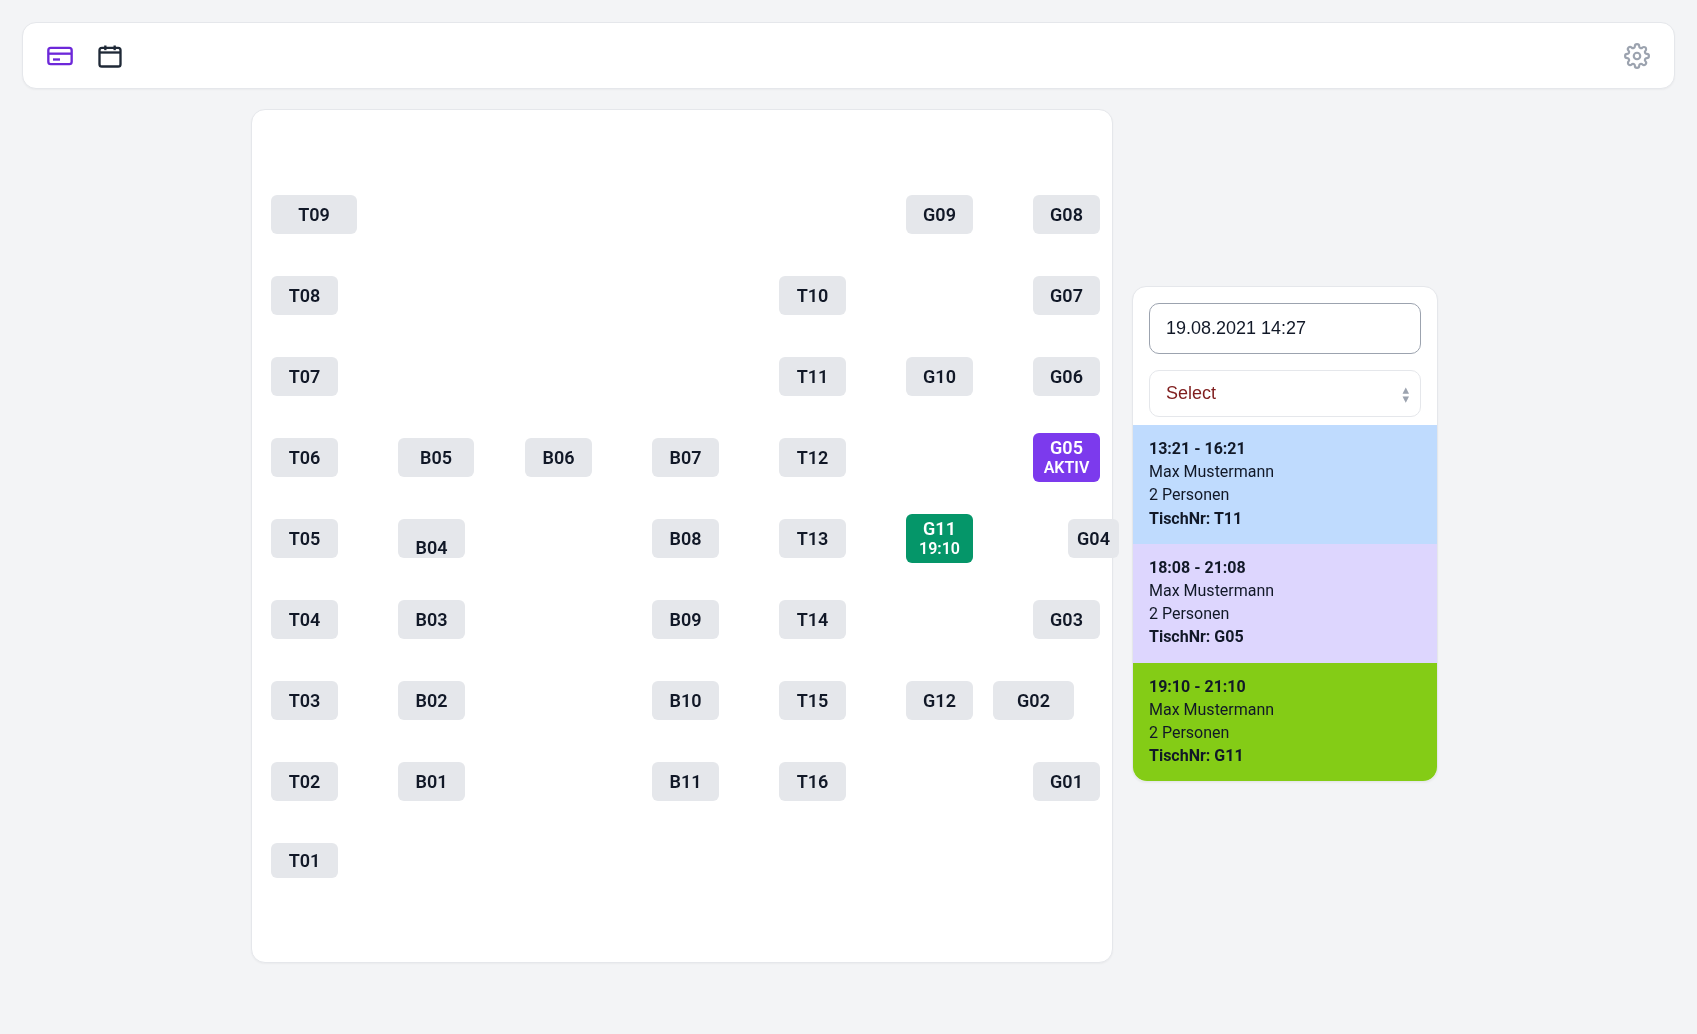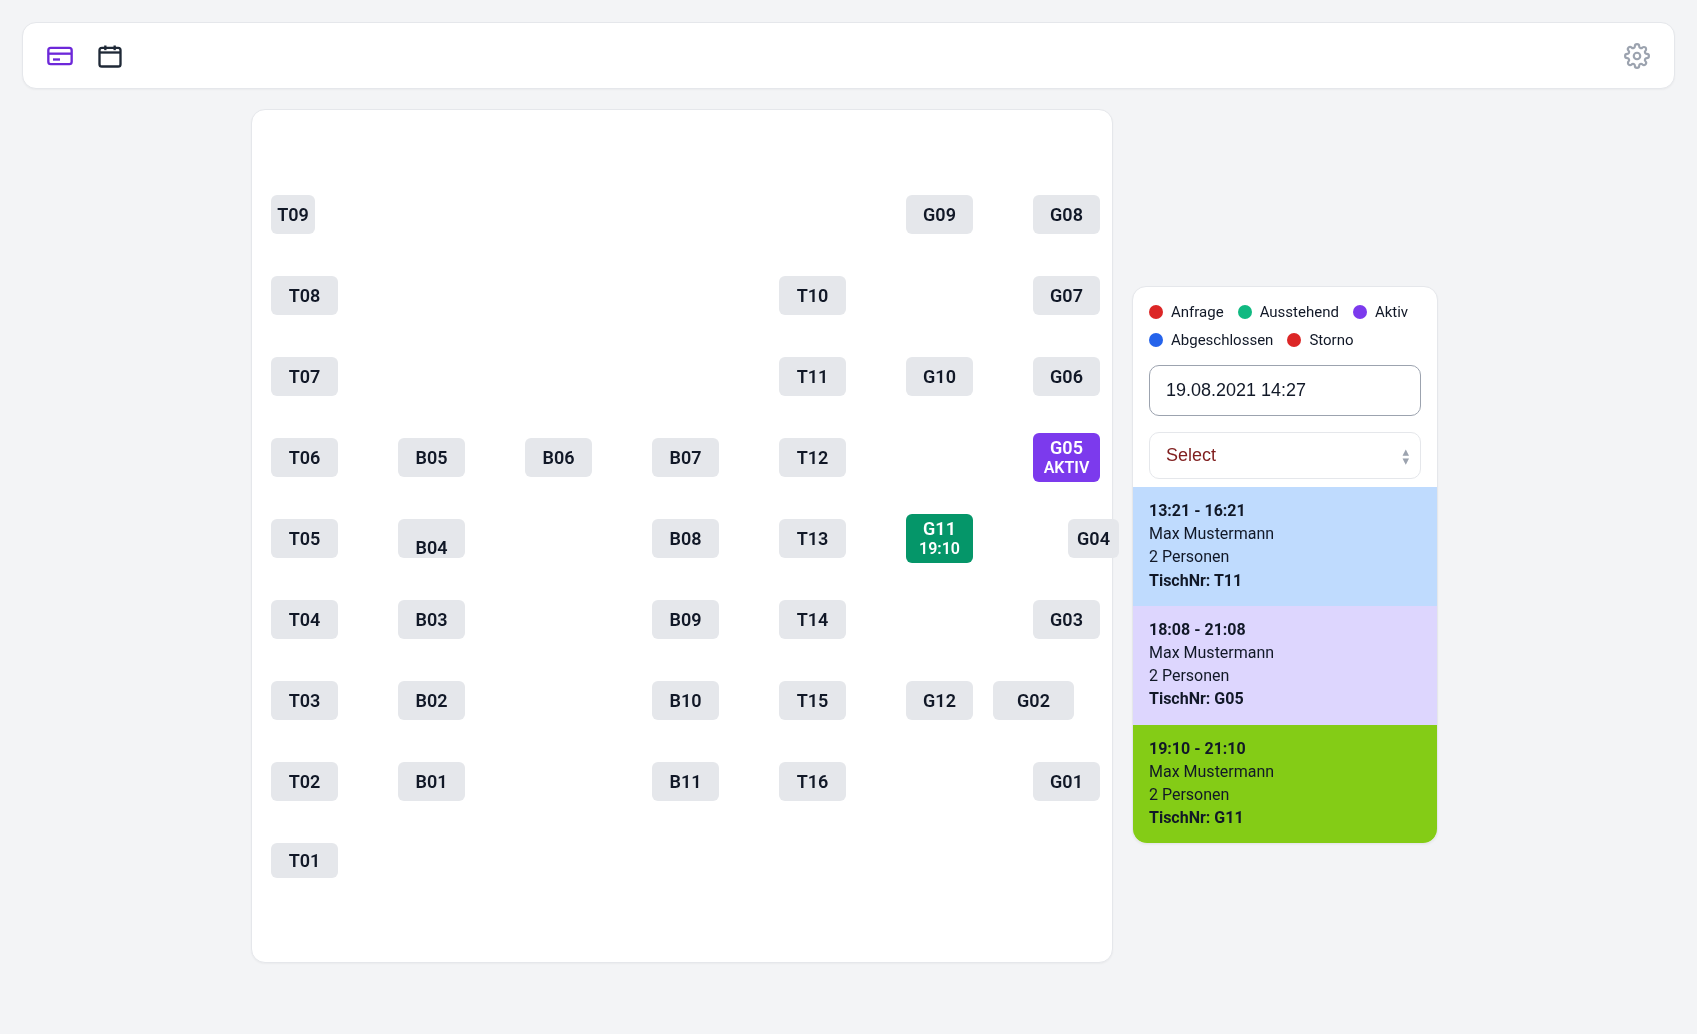--- a/index.html
+++ b/index.html
@@ -143,21 +143,21 @@
   <button class="icon-btn gear" title="settings">
     <svg viewBox="0 0 24 24" fill="none" stroke="currentColor" stroke-width="2">
       <circle cx="12" cy="12" r="3"></circle>
       <path d="M19.4 15a1.7 1.7 0 0 0 .34 1.87l.06.06a2 2 0 1 1-2.83 2.83l-.06-.06a1.7 1.7 0 0 0-1.87-.34 1.7 1.7 0 0 0-1.03 1.56V21a2 2 0 1 1-4 0v-.09A1.7 1.7 0 0 0 9 19.4a1.7 1.7 0 0 0-1.87.34l-.06.06a2 2 0 1 1-2.83-2.83l.06-.06A1.7 1.7 0 0 0 4.6 15a1.7 1.7 0 0 0-1.56-1.03H3a2 2 0 1 1 0-4h.09A1.7 1.7 0 0 0 4.6 9a1.7 1.7 0 0 0-.34-1.87l-.06-.06A2 2 0 1 1 7.03 4.24l.06.06A1.7 1.7 0 0 0 9 4.6a1.7 1.7 0 0 0 1.03-1.56V3a2 2 0 1 1 4 0v.09c0 .68.4 1.29 1.03 1.56.63.27 1.36.13 1.87-.34l.06-.06a2 2 0 1 1 2.83 2.83l-.06.06A1.7 1.7 0 0 0 19.4 9c.27.63.88 1.03 1.56 1.03H21a2 2 0 1 1 0 4h-.09A1.7 1.7 0 0 0 19.4 15z"></path>
     </svg>
   </button>
 </div>
 
 <div class="floor-card">
   <div class="floor-grid" id="floor-grid">
-      <div class="tile" style="width: 44px; height: 39px; left: 0px; top: 0px; text-align: right;">
+      <div class="tile" style="width: 86px; height: 39px; left: 0px; top: 0px; text-align: right;">
         <span>T09</span>
       </div>
       <div class="tile" style="width: 67px; height: 39px; left: 635px; top: 0px;">
         <span>G09</span>
       </div>
       <div class="tile" style="width: 67px; height: 39px; left: 762px; top: 0px;">
         <span>G08</span>
       </div>
       <div class="tile" style="width: 67px; height: 39px; left: 0px; top: 81px;">
         <span>T08</span>
@@ -176,21 +176,21 @@
       </div>
       <div class="tile" style="width: 67px; height: 39px; left: 635px; top: 162px;">
         <span>G10</span>
       </div>
       <div class="tile" style="width: 67px; height: 39px; left: 762px; top: 162px;">
         <span>G06</span>
       </div>
       <div class="tile" style="width: 67px; height: 39px; left: 0px; top: 243px;">
         <span>T06</span>
       </div>
-      <div class="tile" style="width: 67px; height: 39px; left: 127px; top: 243px;">
+      <div class="tile" style="width: 76px; height: 39px; left: 127px; top: 243px;">
         <span>B05</span>
       </div>
       <div class="tile" style="width: 67px; height: 39px; left: 254px; top: 243px;">
         <span>B06</span>
       </div>
       <div class="tile" style="width: 67px; height: 39px; left: 381px; top: 243px;">
         <span>B07</span>
       </div>
       <div class="tile" style="width: 67px; height: 39px; left: 508px; top: 243px;">
         <span>T12</span>
@@ -266,42 +266,20 @@
       <div class="tile" style="width: 67px; height: 39px; left: 762px; top: 567px;">
         <span>G01</span>
       </div>
       <div class="tile" style="width: 67px; height: 35px; left: 0px; top: 648px;">
         <span>T01</span>
       </div>
     </div>
 </div>
 
 <div class="side-card">
-  <div class="legend" id="legend">
-      <div class="legend-item">
-        <span class="legend-dot" style="background: rgb(220, 38, 38);"></span>
-        <span>Anfrage</span>
-      </div>
-      <div class="legend-item">
-        <span class="legend-dot" style="background: rgb(16, 185, 129);"></span>
-        <span>Ausstehend</span>
-      </div>
-      <div class="legend-item">
-        <span class="legend-dot" style="background: rgb(124, 58, 237);"></span>
-        <span>Aktiv</span>
-      </div>
-      <div class="legend-item">
-        <span class="legend-dot" style="background: rgb(37, 99, 235);"></span>
-        <span>Abgeschlossen</span>
-      </div>
-      <div class="legend-item">
-        <span class="legend-dot" style="background: rgb(220, 38, 38);"></span>
-        <span>Storno</span>
-      </div>
-    </div>
 
   <input class="dt-input" value="19.08.2021 14:27" style="">
 
   <div class="select-wrap">
     <button class="select-input">Select</button>
     <div class="select-chevrons">▴<br>▾</div>
   </div>
 
   <div class="res-list" id="res-list">
       <div class="res completed">

